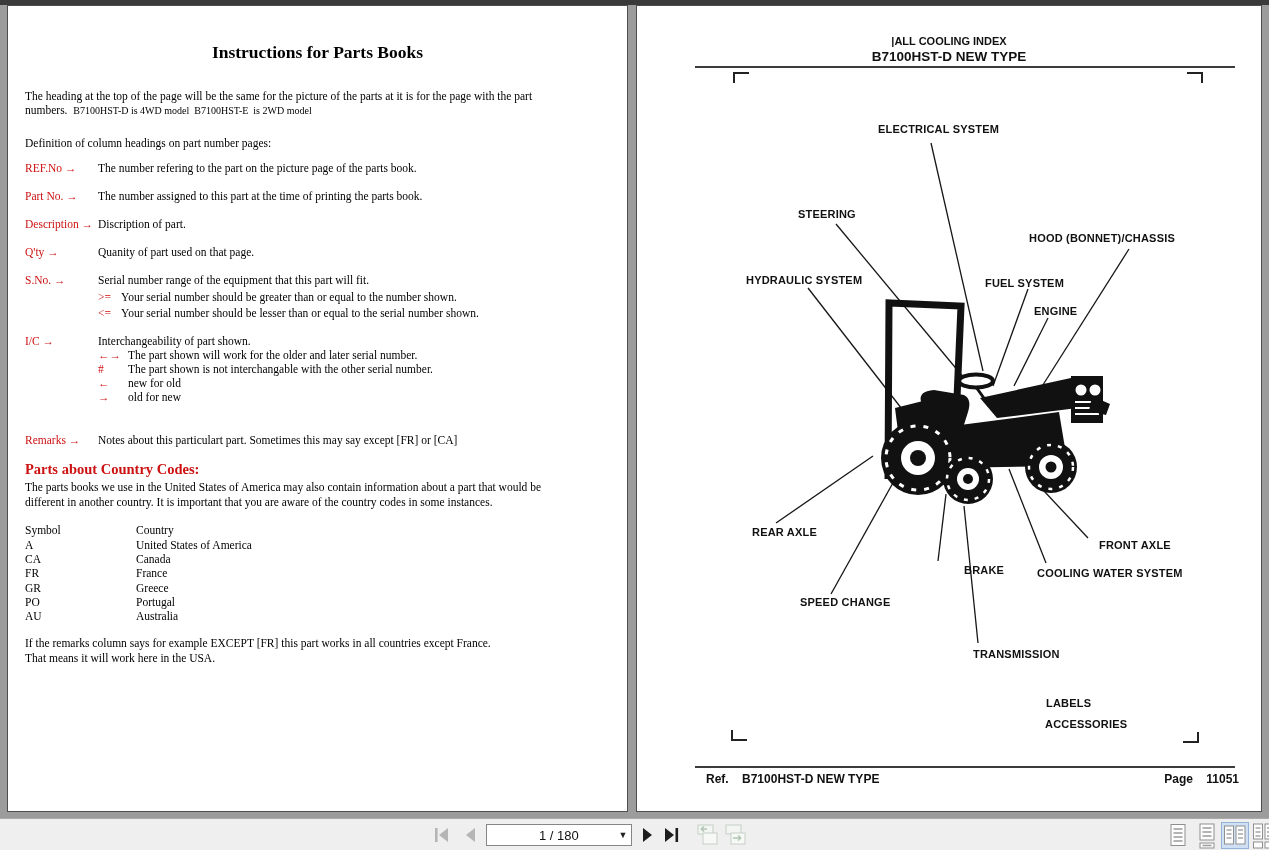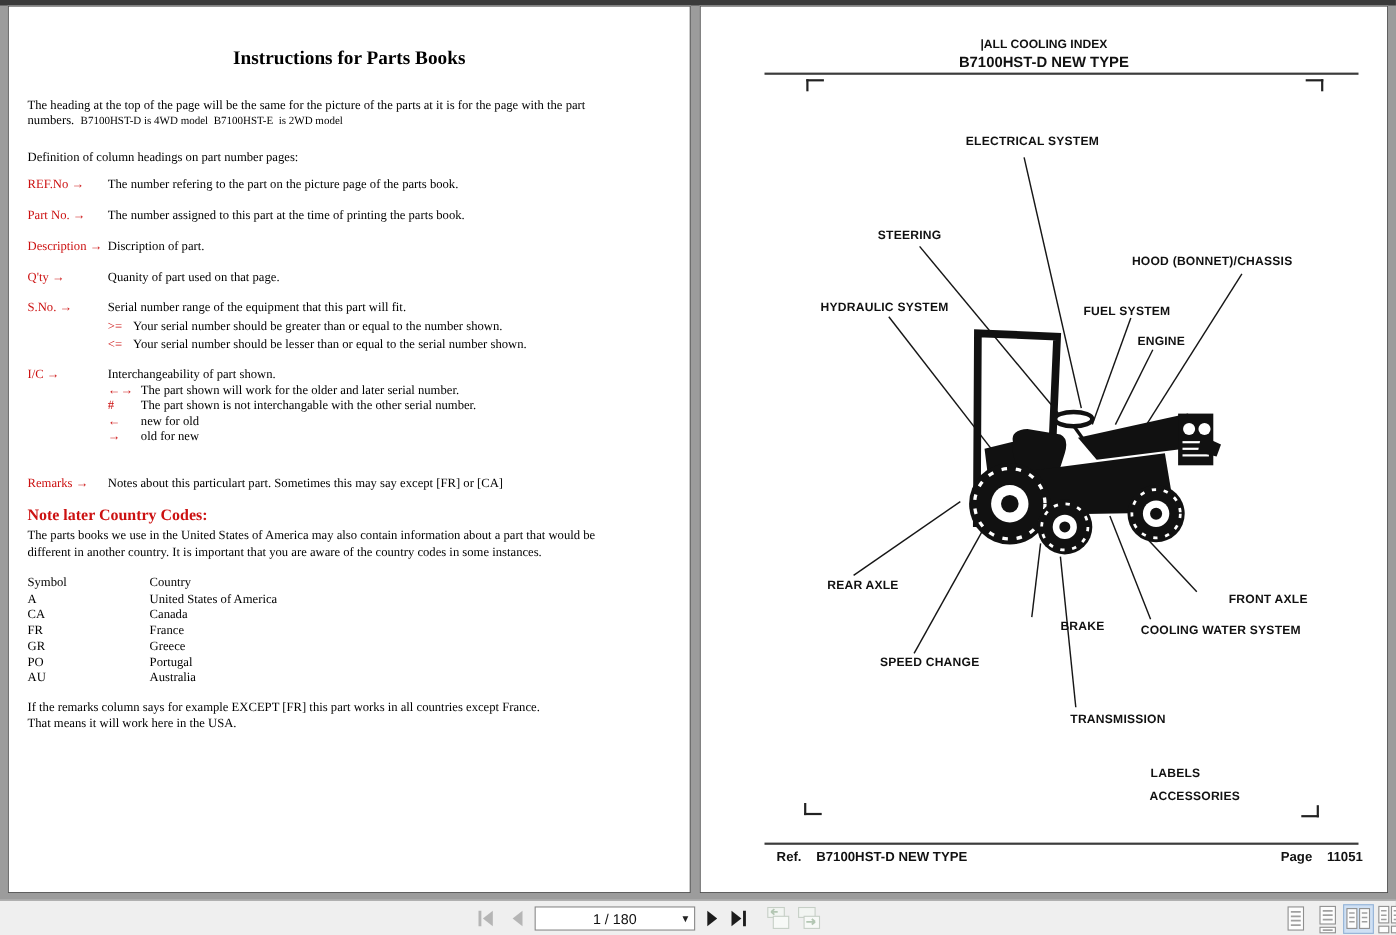--- a/index.html
+++ b/index.html
@@ -83,21 +83,21 @@
   <div class="lp red" style="left:90px; top:357px;">#</div>
   <div class="lp" style="left:120px; top:357px;">The part shown is not interchangable with the other serial number.</div>
   <div class="lp red" style="left:90px; top:371px;">←</div>
   <div class="lp" style="left:120px; top:371px;">new for old</div>
   <div class="lp red" style="left:90px; top:385px;">→</div>
   <div class="lp" style="left:120px; top:385px;">old for new</div>
 
   <div class="lp red" style="left:17px; top:428px;"><span>Remarks</span> <span>→</span></div>
   <div class="lp" style="left:90px; top:428px;">Notes about this particulart part. Sometimes this may say except [FR] or [CA]</div>
 
-  <div class="lp red lp-note-head" style="left:17px; top:455px;">Note later Country Codes:</div>
+  <div class="lp red lp-note-head" style="left:17px; top:455px;">Parts about Country Codes:</div>
   <div class="lp" style="left:17px; top:475px;">The parts books we use in the United States of America may also contain information about a part that would be</div>
   <div class="lp" style="left:17px; top:490px;">different in another country. It is important that you are aware of the country codes in some instances.</div>
 
   <div class="lp" style="left:17px; top:518px;">Symbol</div>
   <div class="lp" style="left:128px; top:518px;">Country</div>
   <div class="lp" style="left:17px; top:533px;">A</div>
   <div class="lp" style="left:128px; top:533px;">United States of America</div>
   <div class="lp" style="left:17px; top:547px;">CA</div>
   <div class="lp" style="left:128px; top:547px;">Canada</div>
   <div class="lp" style="left:17px; top:561px;">FR</div>
@@ -173,21 +173,21 @@
     </g>
   </svg>
 
   <div class="dlabel" style="left:241px; top:117px;">ELECTRICAL SYSTEM</div>
   <div class="dlabel" style="left:161px; top:202px;">STEERING</div>
   <div class="dlabel" style="left:392px; top:226px;">HOOD (BONNET)/CHASSIS</div>
   <div class="dlabel" style="left:109px; top:268px;">HYDRAULIC SYSTEM</div>
   <div class="dlabel" style="left:348px; top:271px;text-align:right;">FUEL SYSTEM</div>
   <div class="dlabel" style="left:397px; top:299px;">ENGINE</div>
   <div class="dlabel" style="left:115px; top:520px;">REAR AXLE</div>
-  <div class="dlabel" style="left:455px; top:533px;padding-left:25px;">FRONT AXLE</div>
+  <div class="dlabel" style="left:437px; top:533px;padding-left:25px;">FRONT AXLE</div>
   <div class="dlabel" style="left:296px; top:558px;padding-left:31px;">BRAKE</div>
   <div class="dlabel" style="left:400px; top:561px;">COOLING WATER SYSTEM</div>
   <div class="dlabel" style="left:163px; top:590px;">SPEED CHANGE</div>
   <div class="dlabel" style="left:336px; top:642px;">TRANSMISSION</div>
   <div class="dlabel" style="left:409px; top:691px;">LABELS</div>
   <div class="dlabel" style="left:408px; top:712px;">ACCESSORIES</div>
 
   <div class="rule" style="left:58px; top:760px; width:540px;"></div>
   <div class="rp-foot" style="left:69px; top:766px;">
     <span>Ref.</span>&nbsp;&nbsp;&nbsp;

